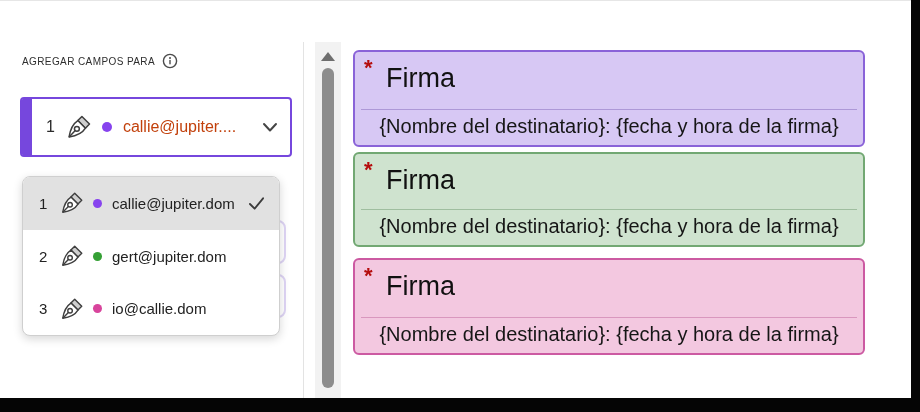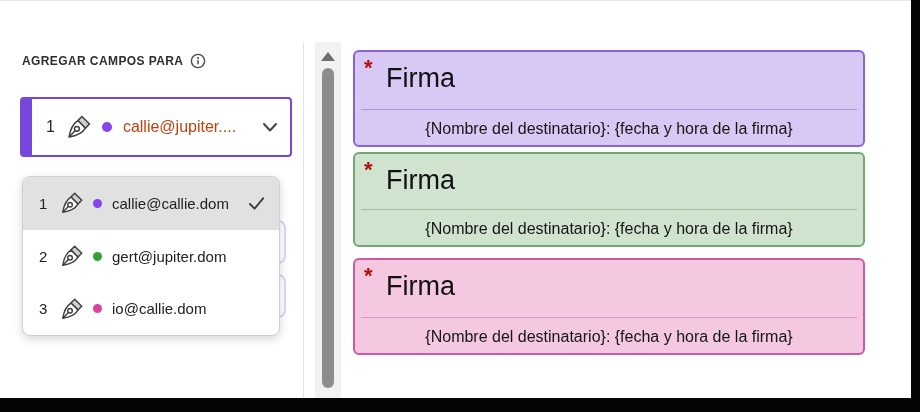--- a/index.html
+++ b/index.html
@@ -7,21 +7,21 @@
               font-family:"Liberation Sans","DejaVu Sans",sans-serif; position:relative; }
   .abs { position:absolute; }
 
   
   .top-divider   { left:0; top:41; width:911px; height:1px; background:#e6e6e6; }
   .right-strip   { left:911px; top:0; width:9px; height:412px; }
   .bottom-bar    { left:0; top:398px; width:920px; height:14px; }
 
   
   .sidebar-header { left:22px; top:53px; display:flex; align-items:center; gap:7px; }
-  .sidebar-title  { font-size:12px; font-weight:700; color:#2e2e2e; letter-spacing:.4px; }
+  .sidebar-title  { font-size:10px; font-weight:400; color:#2e2e2e; letter-spacing:.4px; }
   .sidebar-divider{ left:303px; top:42px; width:1px; height:356px; background:#e3e3e3; }
 
   
   .recipient-control { left:20px; top:97px; width:272px; height:60px; background:#fff;
       border:2px solid #7647dd; border-radius:4px; display:flex; align-items:center;
       padding-left:24px; cursor:pointer; z-index:1; }
   .accent-bar { position:absolute; left:0; top:0; bottom:0; width:10px; background:#7647dd;
       border-radius:1px 0 0 1px; }
   .recip-num { font-size:16px; color:#2b2b2b; margin-right:10px; }
   .pen { width:28px; height:28px; flex:0 0 auto; margin-right:9px; }
@@ -62,21 +62,21 @@
   .sig-3 { top:258px; height:97px; background:#f3c8e0; border-color:#cc5aa2; }
   .sig-required { position:absolute; left:9px; top:3px; color:#b50d0d;
       font-size:22px; font-weight:700; }
   .sig-title { position:absolute; left:31px; top:11px; font-size:27px; 
       color:#111; }
   .sig-divider { position:absolute; left:6px; right:6px; bottom:35px; height:1px; }
   .sig-1 .sig-divider { background:rgba(95,62,160,.35); }
   .sig-2 .sig-divider { background:rgba(50,105,50,.30); }
   .sig-3 .sig-divider { background:rgba(170,60,125,.35); }
   .sig-placeholder { position:absolute; left:0; right:0; bottom:7px; text-align:center;
-      font-size:16px; color:#161616; white-space:nowrap; }
+      font-size:20px; color:#161616; white-space:nowrap; }
 
   svg { display:block; }
 </style>
 </head>
 <body>
 
 <div class="abs top-divider"></div>
 <div class="abs right-strip" style="background-color: rgb(5, 5, 5);"></div>
 <div class="abs bottom-bar" style="background-color: rgb(5, 5, 5);"></div>
 
@@ -120,21 +120,21 @@
     <span class="row-num">1</span>
     <span class="pen">
       <svg width="26" height="26" viewBox="0 0 24 24">
         <polygon points="11,6.5 14.5,3 21,9.5 17.5,13" fill="#cfcfcf" stroke="#3e3e3e" stroke-width="1.3" stroke-linejoin="round"></polygon>
         <path d="M3.5,20.5 C4.5,14 6.2,9.6 11,6.5 L17.5,13 C14.5,18 10,19.6 3.5,20.5 Z" fill="#ffffff" stroke="#3e3e3e" stroke-width="1.3" stroke-linejoin="round"></path>
         <circle cx="10.2" cy="13.6" r="2.1" fill="none" stroke="#3e3e3e" stroke-width="1.3"></circle>
         <line x1="3.5" y1="20.5" x2="8.6" y2="15.2" stroke="#3e3e3e" stroke-width="1.3"></line>
       </svg>
     </span>
     <span class="dot" style="background-color: rgb(135, 67, 238);"></span>
-    <span class="row-label">callie@callie.dom</span>
+    <span class="row-label">callie@jupiter.dom</span>
     <span class="row-check">
       <svg width="17" height="15" viewBox="0 0 18 16">
         <polyline points="2,8.5 7,13.5 16,2.5" fill="none" stroke="#3c3c3c" stroke-width="2" stroke-linecap="round" stroke-linejoin="round"></polyline>
       </svg>
     </span>
   </div>
 
   <div class="popup-row">
     <span class="row-num">2</span>
     <span class="pen">

